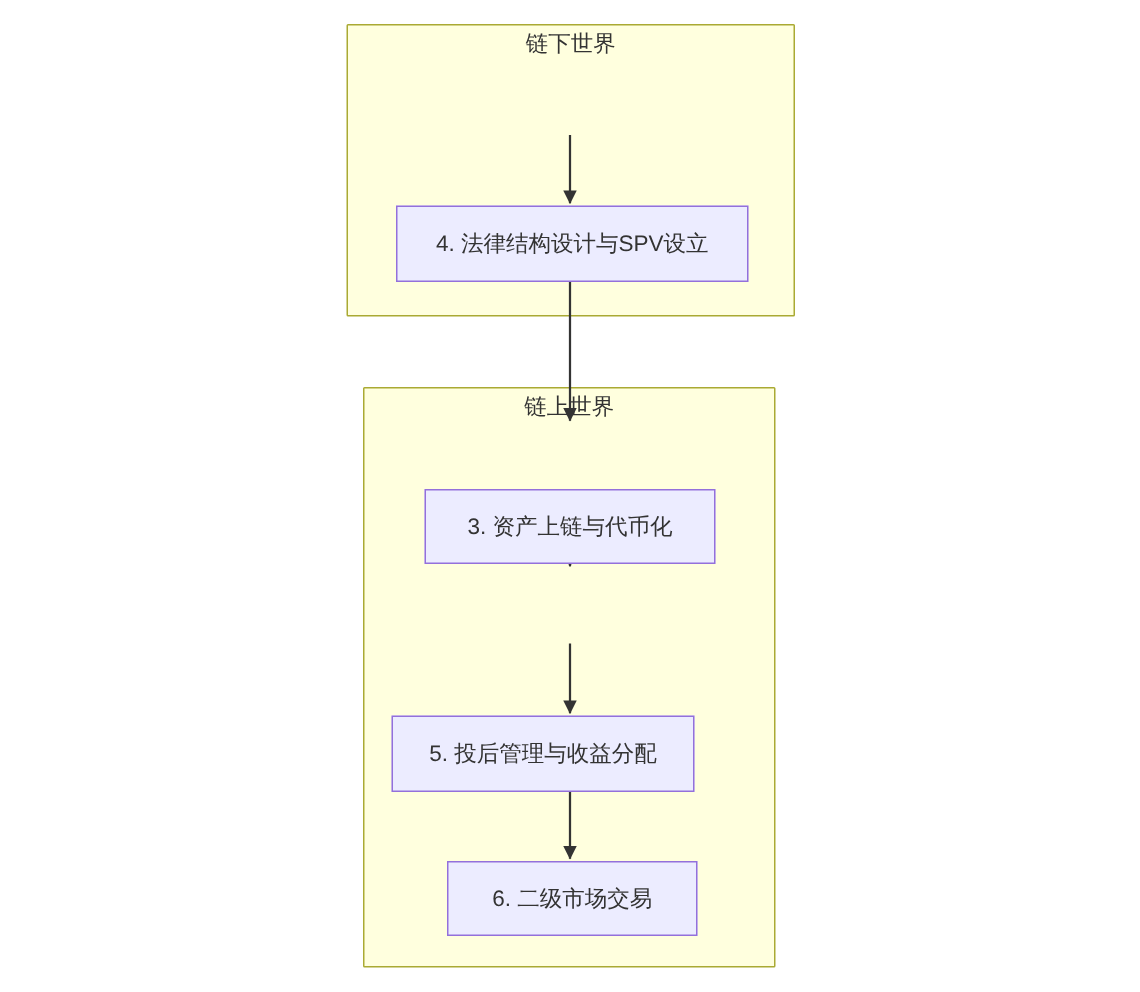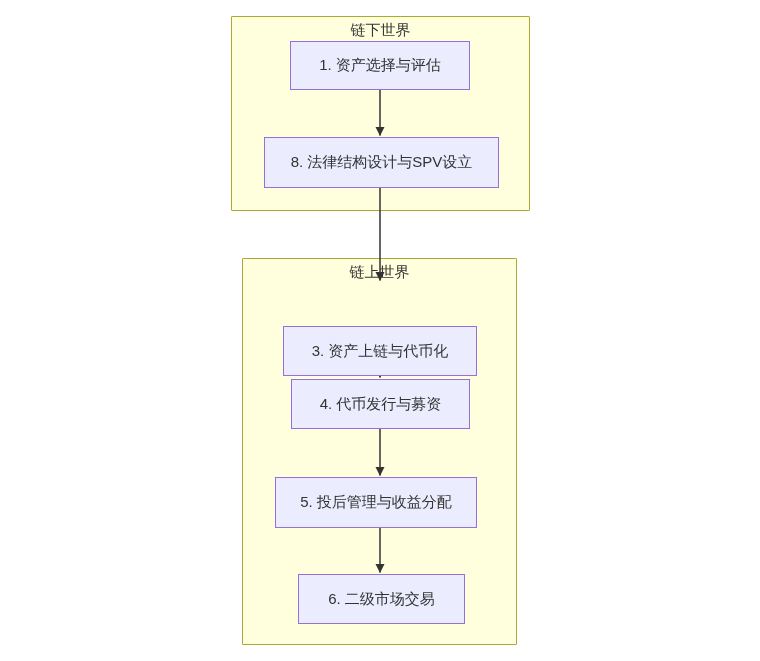--- a/index.html
+++ b/index.html
@@ -57,21 +57,21 @@
 
   
   .cluster-offchain { left: 231px; top: 16px;  width: 299px; height: 195px; }
   .cluster-onchain  { left: 242px; top: 258px; width: 275px; height: 387px; padding-left: 28px; }
 
   
   .node-1 { left: 290px; top: 41px;  width: 180px; height: 49px; }
   .node-2 { left: 264px; top: 137px; width: 235px; height: 51px; }
   .node-3 { left: 283px; top: 282px; width: 194px; height: 50px; margin-top: 44px; }
   .node-4 { left: 291px; top: 379px; width: 179px; height: 50px; }
-  .node-5 { left: 275px; top: 477px; width: 202px; height: 51px; }
+  .node-5 { left: 261px; top: 477px; width: 202px; height: 51px; }
   .node-6 { left: 298px; top: 574px; width: 167px; height: 50px; }
 </style>
 </head>
 <body>
 
 <div class="canvas">
 
   <div class="cluster cluster-offchain">
     <div class="cluster-title">链下世界</div>
   </div>
@@ -88,25 +88,23 @@
     </defs>
     <g stroke="#333333" stroke-width="1.5" fill="none">
       <path d="M380,90 L380,135.5" marker-end="url(#arrowhead)"></path>
       <path d="M380,188 L380,280.5" marker-end="url(#arrowhead)"></path>
       <path d="M380,332 L380,377.5" marker-end="url(#arrowhead)"></path>
       <path d="M380,429 L380,475.5" marker-end="url(#arrowhead)"></path>
       <path d="M380,528 L380,572.5" marker-end="url(#arrowhead)"></path>
     </g>
   </svg>
 
-  <div class="node node-1">1. 资产选择与评估</div>
 
-  <div class="node node-2">8. 法律结构设计与SPV设立</div>
+  <div class="node node-2">4. 法律结构设计与SPV设立</div>
 
   <div class="node node-3">3. 资产上链与代币化</div>
 
-  <div class="node node-4">4. 代币发行与募资</div>
 
   <div class="node node-5">5. 投后管理与收益分配</div>
 
   <div class="node node-6">6. 二级市场交易</div>
 
 </div>
 
 </body></html>

